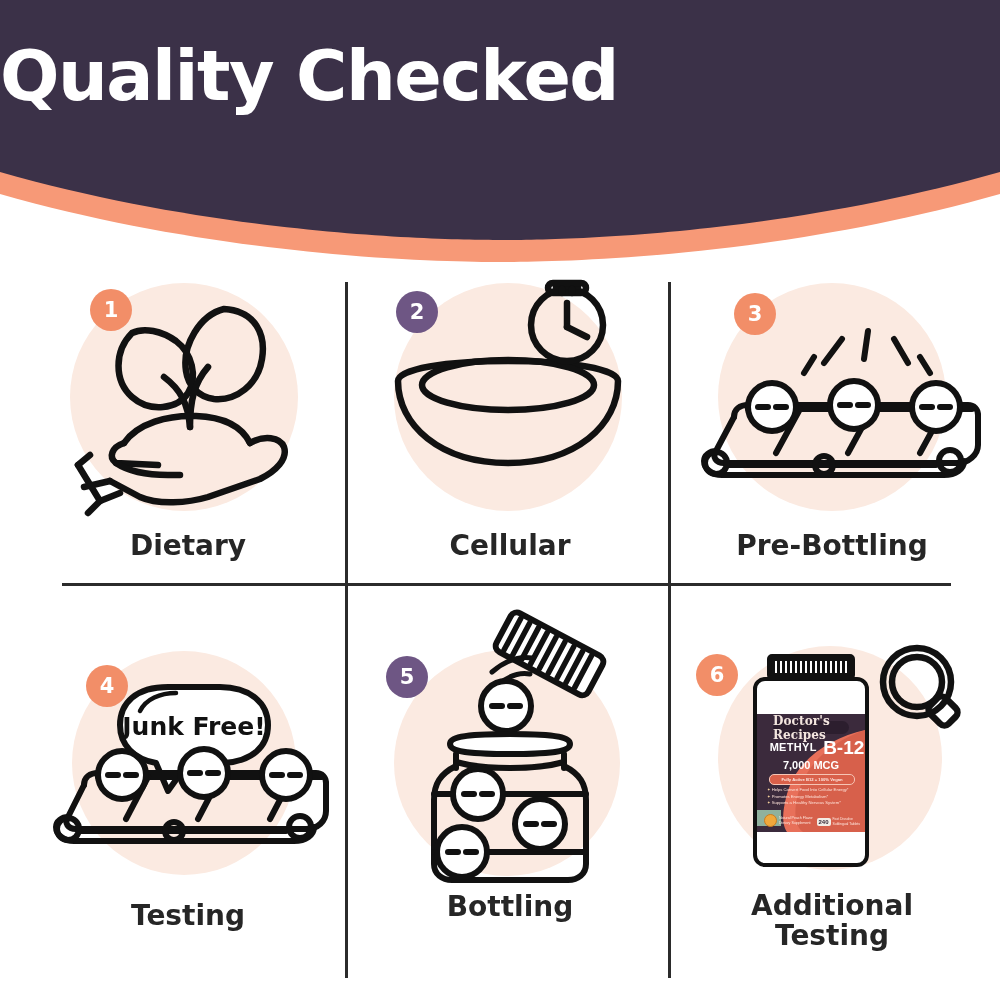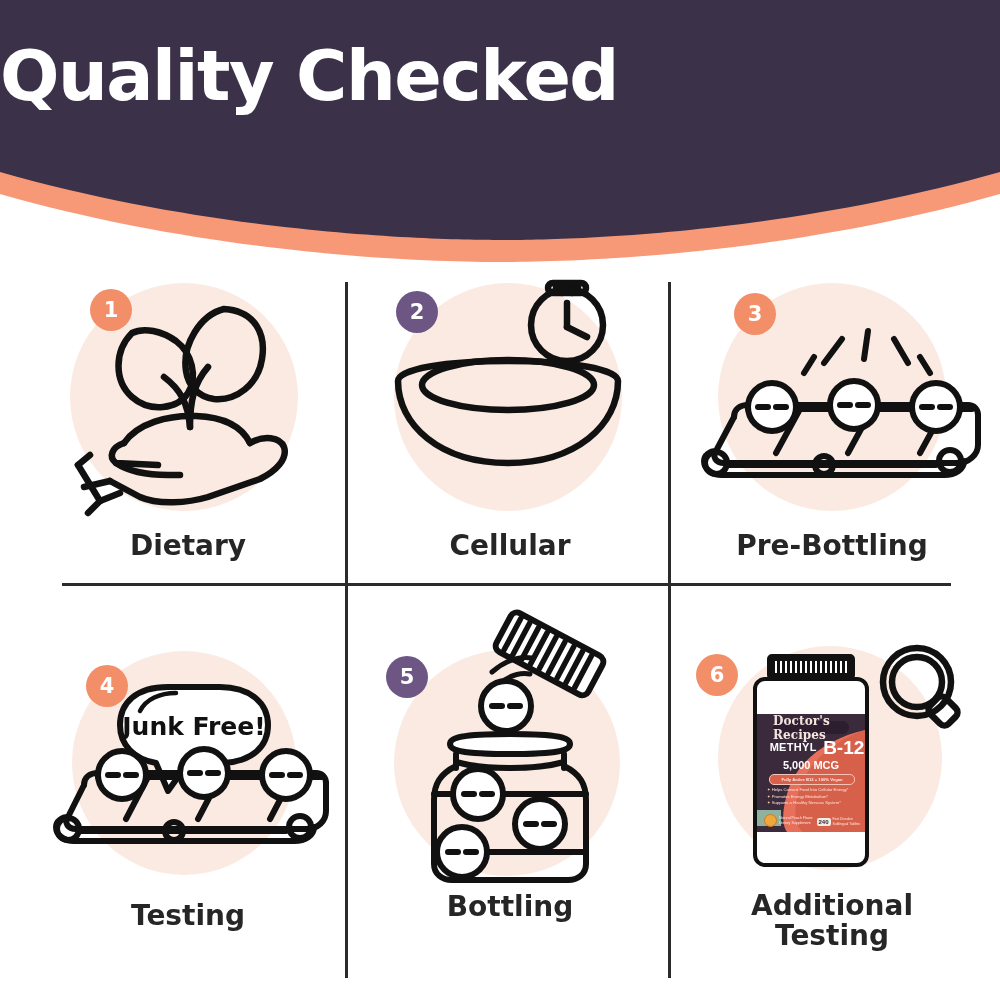--- a/index.html
+++ b/index.html
@@ -326,21 +326,21 @@
                          font-family:'DejaVu Serif','Liberation Serif',serif;">Doctor's Recipes</span>
           </div>
 
           <div style="position:absolute;left:0;top:24px;width:120px;text-align:center;color:#ffffff;
                       font-weight:bold;line-height:1;">
             <span style="font-size:11px;letter-spacing:0.3px;vertical-align:middle;">METHYL</span>
             <span style="font-size:19px;vertical-align:middle;margin-left:2px;">B-12</span>
           </div>
 
           <div style="position:absolute;left:0;top:45px;width:108px;text-align:center;color:#ffffff;
-                      font-weight:bold;font-size:11px;">5,000 MCG</div>
+                      font-weight:bold;font-size:11px;">7,000 MCG</div>
 
           <div style="position:absolute;left:12px;top:60px;width:84px;height:9px;border-radius:5px;
                       border:1px solid #F6C4B4;display:flex;align-items:center;justify-content:center;
                       background:#D9604A;">
             <span style="color:#FFE9E2;font-size:4.2px;font-weight:bold;white-space:nowrap;">Fully Active B12 + 100% Vegan</span>
           </div>
 
           <div style="position:absolute;left:10px;top:73px;width:94px;color:#FFE3DA;font-size:4.2px;line-height:1.55;">
             <div>
               <span style="color:#FFD9A0;">✦</span>

